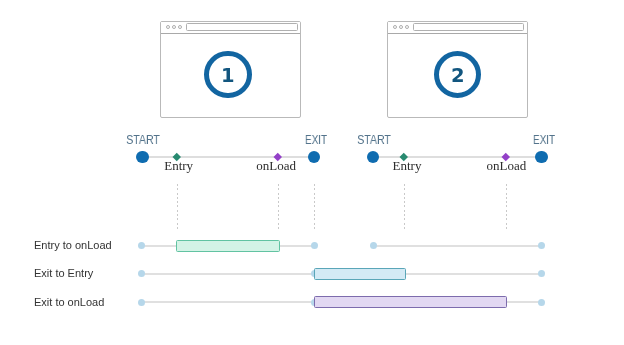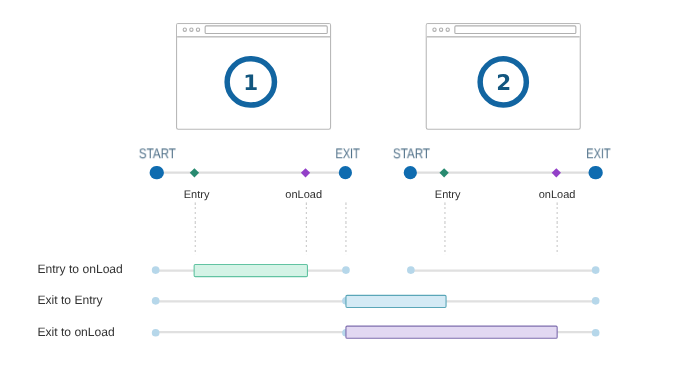--- a/index.html
+++ b/index.html
@@ -47,22 +47,22 @@
   #tl-entry-2{left:400.85px;background:#288a70;}
   #tl-onload-2{left:503.15px;background:#9340c8;}
 
   .tl-cap{position:absolute;top:133.7px;font-size:12.8px;color:#53738b;
           white-space:nowrap;line-height:1;letter-spacing:-0.1px;will-change:transform;}
   .tl-cap.start{transform:translateZ(0) translateX(-50%) scaleX(0.835);}
   .tl-cap.exit{transform:translateZ(0) translateX(-50%) scaleX(0.79);}
   #tl-cap-start-1{left:142.9px;} #tl-cap-exit-1{left:316.0px;}
   #tl-cap-start-2{left:373.8px;} #tl-cap-exit-2{left:543.8px;}
 
-  .tl-lab{position:absolute;top:173px;font-size:10px;color:#2d2d2d;
-          white-space:nowrap;line-height:1;transform:translateZ(0) translateX(-50%);}
+  .tl-lab{position:absolute;top:159px;font-size:13px;color:#2d2d2d;
+          white-space:nowrap;line-height:1;transform:translateZ(0) translateX(-50%);font-family:Liberation Serif, serif;}
   #tl-lab-entry-1{left:178.7px;} #tl-lab-onload-1{left:276.1px;}
   #tl-lab-entry-2{left:407.0px;} #tl-lab-onload-2{left:506.4px;}
 
   
   .vdash{position:absolute;top:184px;height:47px;width:1px;
     background-image:repeating-linear-gradient(to bottom,
       #c9c9c9 0px,#c9c9c9 2px,rgba(255,255,255,0) 2px,rgba(255,255,255,0) 4.3px);}
   #guide-1{left:176.8px;} #guide-2{left:278.1px;} #guide-3{left:313.9px;}
   #guide-4{left:403.6px;} #guide-5{left:505.9px;}
 

